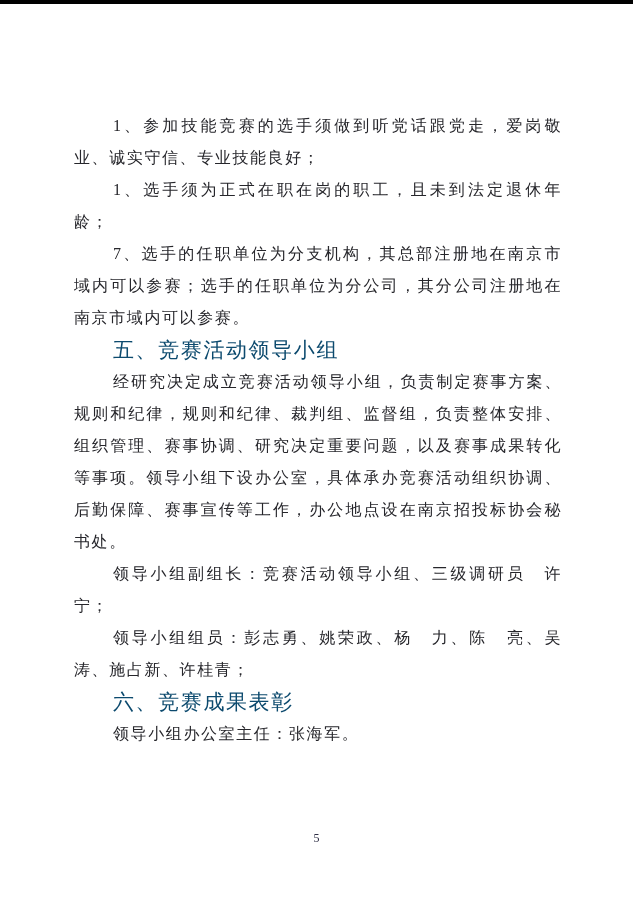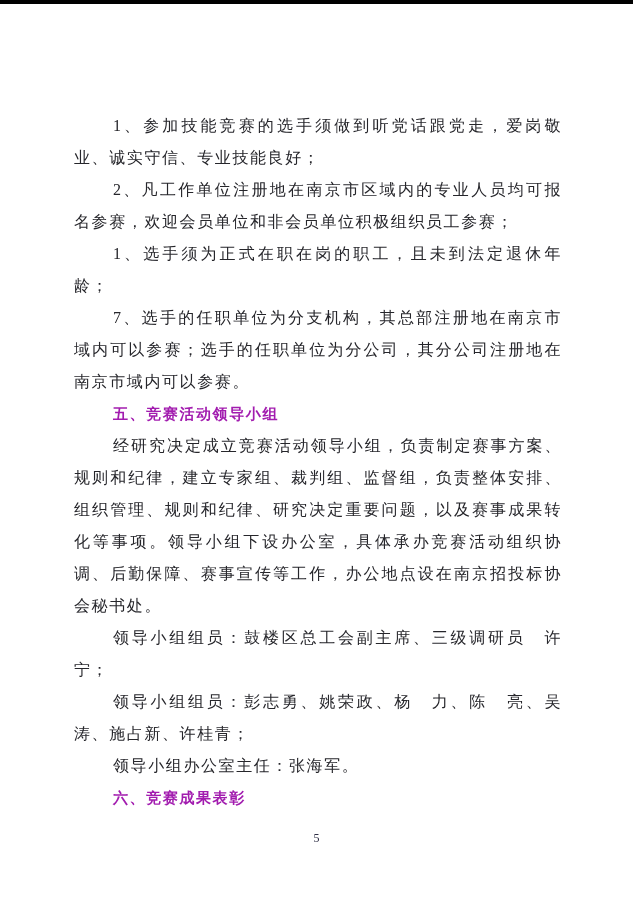--- a/index.html
+++ b/index.html
@@ -34,23 +34,23 @@
     color: #26262b;
     text-align: justify;
     text-justify: inter-character;
   }
   .content p {
     margin: 0;
     padding: 0;
     text-indent: 39px;
   }
   .content p.heading {
-    font-weight: bold;
-    color: #a21caf;
-    font-size: 15px;
+    font-weight: normal;
+    color: #0c4a6e;
+    font-size: 21px;
   }
   .footer {
     position: absolute;
     top: 830px;
     left: 0;
     width: 633px;
     text-align: center;
     font-size: 12px;
     line-height: 16px;
     color: #2e2e44;
@@ -58,25 +58,24 @@
   }
 </style>
 </head>
 <body>
 
 <div class="page">
   <div class="scan-bar-top"></div>
 
   <div class="content">
     <p class="para">1、参加技能竞赛的选手须做到听党话跟党走，爱岗敬业、诚实守信、专业技能良好；</p>
-    <p class="para">2、凡工作单位注册地在南京市区域内的专业人员均可报名参赛，欢迎会员单位和非会员单位积极组织员工参赛；</p>
     <p class="para">1、选手须为正式在职在岗的职工，且未到法定退休年龄；</p>
     <p class="para">7、选手的任职单位为分支机构，其总部注册地在南京市域内可以参赛；选手的任职单位为分公司，其分公司注册地在南京市域内可以参赛。</p>
     <p class="para heading">五、竞赛活动领导小组</p>
-    <p class="para">经研究决定成立竞赛活动领导小组，负责制定赛事方案、规则和纪律，建立专家组、裁判组、监督组，负责整体安排、组织管理、规则和纪律、研究决定重要问题，以及赛事成果转化等事项。领导小组下设办公室，具体承办竞赛活动组织协调、后勤保障、赛事宣传等工作，办公地点设在南京招投标协会秘书处。</p>
-    <p class="para">领导小组组员：鼓楼区总工会副主席、三级调研员　许宁；</p>
+    <p class="para">经研究决定成立竞赛活动领导小组，负责制定赛事方案、规则和纪律，规则和纪律、裁判组、监督组，负责整体安排、组织管理、赛事协调、研究决定重要问题，以及赛事成果转化等事项。领导小组下设办公室，具体承办竞赛活动组织协调、后勤保障、赛事宣传等工作，办公地点设在南京招投标协会秘书处。</p>
+    <p class="para">领导小组副组长：竞赛活动领导小组、三级调研员　许宁；</p>
     <p class="para">领导小组组员：彭志勇、姚荣政、杨　力、陈　亮、吴　涛、施占新、许桂青；</p>
+    <p class="para heading">六、竞赛成果表彰</p>
     <p class="para">领导小组办公室主任：张海军。</p>
-    <p class="para heading">六、竞赛成果表彰</p>
   </div>
 
   <div class="footer">5</div>
 </div>
 
 </body></html>

